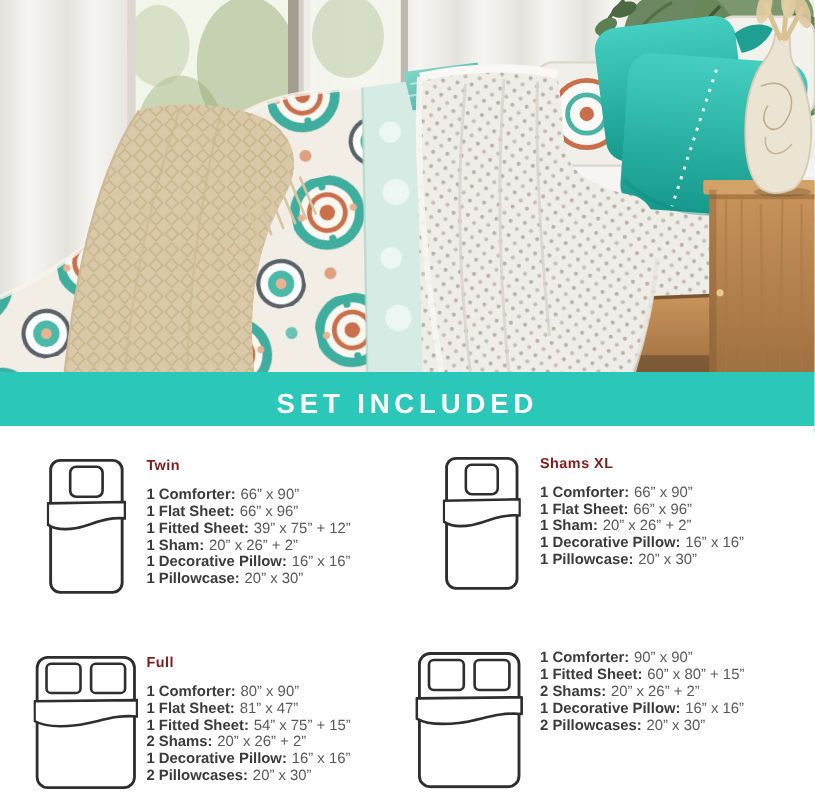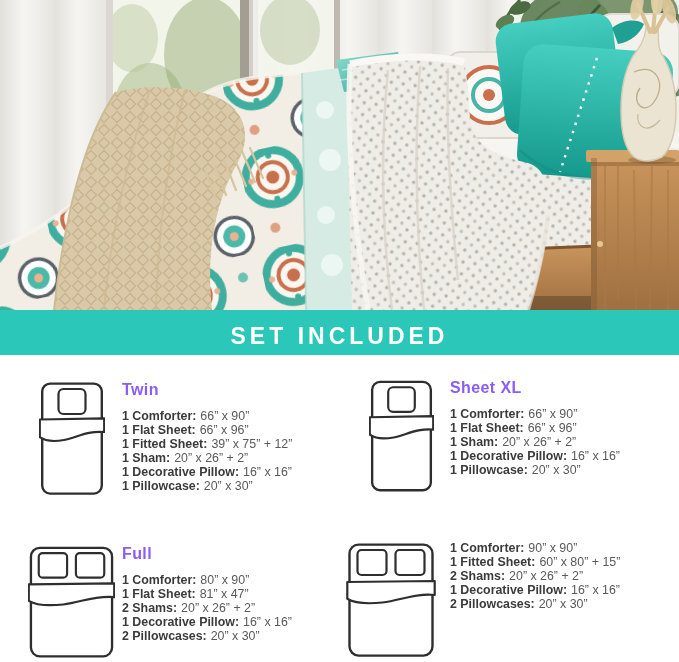--- a/index.html
+++ b/index.html
@@ -22,21 +22,21 @@
   #d-twin  {left:39px; top:27px; width:66px; height:113px;}
   #d-twinxl{left:369px;top:24px; width:65px; height:114px;}
   #d-full  {left:28px; top:191px;width:87px; height:112px;}
   #d-queen {left:346px;top:188px;width:90px; height:114px;}
   .info{position:absolute;}
   #t-twin  {left:122px;top:26px;}
   #t-twinxl{left:450px;top:24px;}
   #t-full  {left:122px;top:190px;}
   #t-queen {left:450px;top:187px;}
   .info h3{
-    margin:0 0 11px 0;font-size:16px;font-weight:bold;color:#8b5cf6;letter-spacing:.4px;
+    margin:0 0 11px 0;font-size:12px;font-weight:bold;color:#7f1d1d;letter-spacing:.4px;
   }
   .info ul{margin:0;padding:0;list-style:none;}
   .info li{font-size:12.4px;line-height:13.9px;white-space:nowrap;}
   .lbl{font-weight:bold;color:#3b3b3b;}
   .val{color:#5a5a5a;margin-left:4px;}
 </style>
 </head>
 <body>
 
 <div class="canvas">
@@ -257,21 +257,21 @@
 
     <div class="diagram" id="d-twinxl">
       <svg viewBox="0 0 66 113" xmlns="http://www.w3.org/2000/svg">
         <rect x="3.2" y="1.6" width="59.6" height="110" rx="8" fill="#fff" stroke="#2e2e2e" stroke-width="2.4"></rect>
         <rect x="19.5" y="7" width="27" height="25" rx="5" fill="#fff" stroke="#2e2e2e" stroke-width="2.2"></rect>
         <path d="M0.8,37.5 L65.2,36.3 L65.2,50 C48,48.5 38,55.5 25,58 C14,60 5.5,58.5 0.8,55.2 Z" fill="#fff" stroke="#2e2e2e" stroke-width="2.2" stroke-linejoin="round"></path>
       </svg>
     </div>
 
     <div class="info" id="t-twinxl">
-      <h3>Sheet XL</h3>
+      <h3>Shams XL</h3>
       <ul>
         <li><span class="lbl">1 Comforter:</span><span class="val">66” x 90”</span></li>
         <li><span class="lbl">1 Flat Sheet:</span><span class="val">66” x 96”</span></li>
         <li><span class="lbl">1 Sham:</span><span class="val">20” x 26” + 2”</span></li>
         <li><span class="lbl">1 Decorative Pillow:</span><span class="val">16” x 16”</span></li>
         <li><span class="lbl">1 Pillowcase:</span><span class="val">20” x 30”</span></li>
       </ul>
     </div>
 
     <div class="diagram" id="d-full">
@@ -281,20 +281,21 @@
         <rect x="49" y="7" width="29" height="25" rx="4" fill="#fff" stroke="#2e2e2e" stroke-width="2.2"></rect>
         <path d="M0.8,39 L88.2,38 L88.2,52 C68,50 54,57.5 36,59.5 C20,61.2 7,59.5 0.8,55.8 Z" fill="#fff" stroke="#2e2e2e" stroke-width="2.2" stroke-linejoin="round"></path>
       </svg>
     </div>
 
     <div class="info" id="t-full">
       <h3>Full</h3>
       <ul>
         <li><span class="lbl">1 Comforter:</span><span class="val">80” x 90”</span></li>
         <li><span class="lbl">1 Flat Sheet:</span><span class="val">81” x 47”</span></li>
+        <li><span class="lbl">1 Fitted Sheet:</span><span class="val">54” x 75” + 15”</span></li>
         <li><span class="lbl">2 Shams:</span><span class="val">20” x 26” + 2”</span></li>
         <li><span class="lbl">1 Decorative Pillow:</span><span class="val">16” x 16”</span></li>
         <li><span class="lbl">2 Pillowcases:</span><span class="val">20” x 30”</span></li>
       </ul>
     </div>
 
     <div class="diagram" id="d-queen">
       <svg viewBox="0 0 89 114" xmlns="http://www.w3.org/2000/svg">
         <rect x="3" y="1.6" width="83" height="111" rx="9" fill="#fff" stroke="#2e2e2e" stroke-width="2.4"></rect>
         <rect x="11" y="7" width="29" height="25" rx="4" fill="#fff" stroke="#2e2e2e" stroke-width="2.2"></rect>

